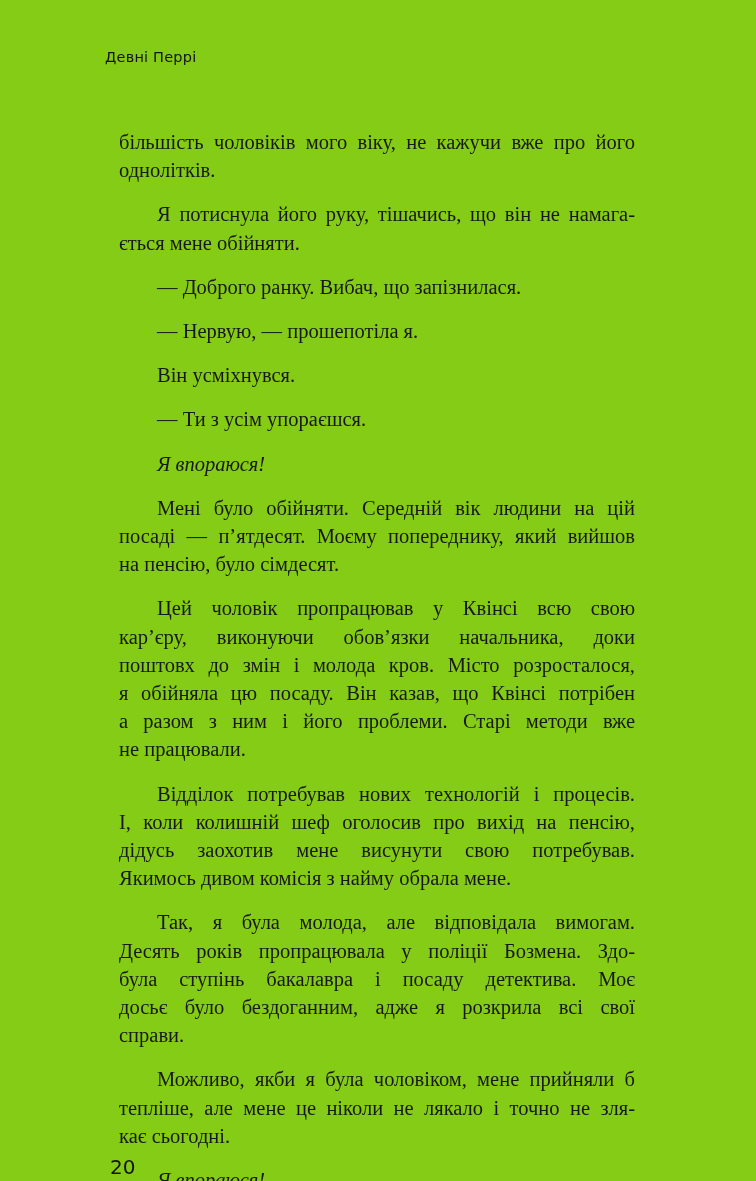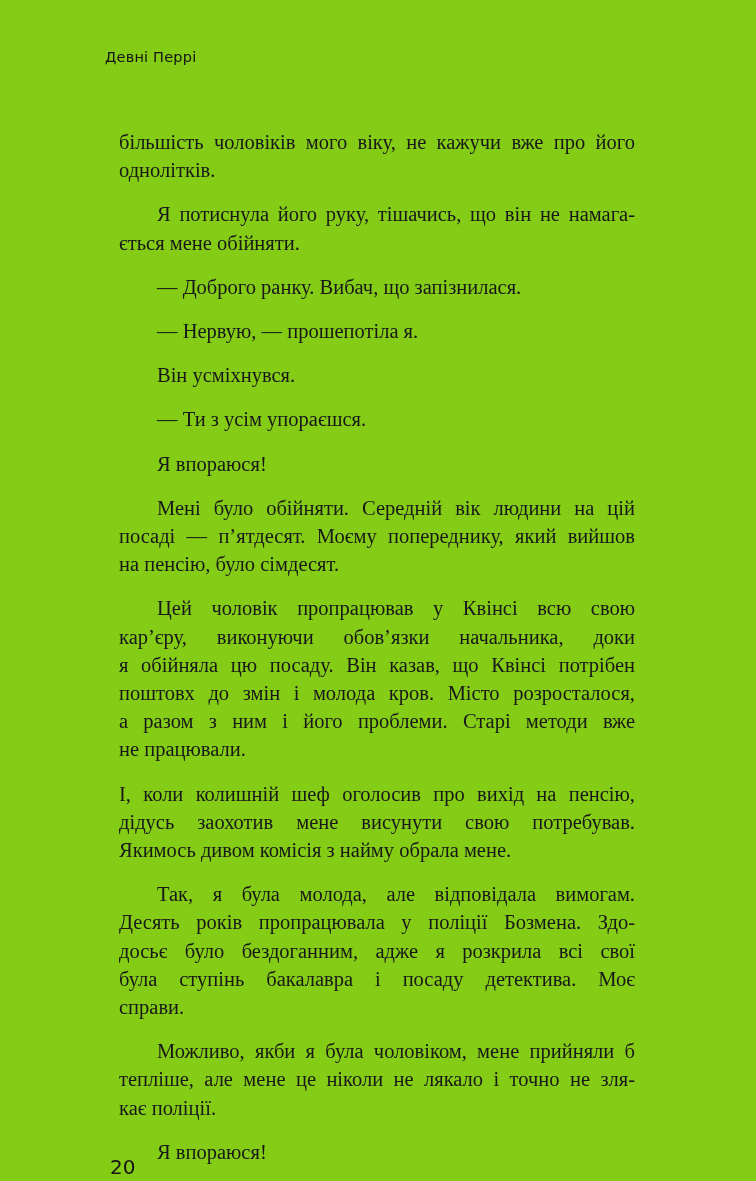--- a/index.html
+++ b/index.html
@@ -28,21 +28,21 @@
     position: absolute;
     left: 103px;
     top: 112px;
     width: 548px;
     font-family: "Liberation Serif", "DejaVu Serif", serif;
     font-size: 20.5px;
     line-height: 28.2px;
     color: #181818;
   }
   .para { margin: 16px; }
-  .para.italic { }
+  .para.italic { font-style: italic; }
   .line {
     text-align: justify;
     text-align-last: justify;
     white-space: normal;
   }
   .line.last { text-align-last: left; }
   .line.indent { text-indent: 38px; }
   .page-number {
     position: absolute;
     left: 110px;
@@ -85,41 +85,42 @@
         <div class="line indent last">Я впораюся!</div>
       </div>
       <div class="para">
         <div class="line indent">Мені було обійняти. Середній вік людини на цій</div>
         <div class="line">посаді — п’ятдесят. Моєму попереднику, який вийшов</div>
         <div class="line last">на пенсію, було сімдесят.</div>
       </div>
       <div class="para">
         <div class="line indent">Цей чоловік пропрацював у Квінсі всю свою</div>
         <div class="line">кар’єру, виконуючи обов’язки начальника, доки</div>
+        <div class="line">поштовх до змін і молода кров. Місто розросталося,</div>
         <div class="line">я обійняла цю посаду. Він казав, що Квінсі потрібен</div>
-        <div class="line">поштовх до змін і молода кров. Місто розросталося,</div>
         <div class="line">а разом з ним і його проблеми. Старі методи вже</div>
         <div class="line last">не працювали.</div>
       </div>
       <div class="para">
+        <div class="line indent">Відділок потребував нових технологій і процесів.</div>
         <div class="line">І, коли колишній шеф оголосив про вихід на пенсію,</div>
         <div class="line">дідусь заохотив мене висунути свою потребував.</div>
         <div class="line last">Якимось дивом комісія з найму обрала мене.</div>
       </div>
       <div class="para">
         <div class="line indent">Так, я була молода, але відповідала вимогам.</div>
         <div class="line">Десять років пропрацювала у поліції Бозмена. Здо-</div>
+        <div class="line">була ступінь бакалавра і посаду детектива. Моє</div>
         <div class="line">досьє було бездоганним, адже я розкрила всі свої</div>
-        <div class="line">була ступінь бакалавра і посаду детектива. Моє</div>
         <div class="line last">справи.</div>
       </div>
       <div class="para">
         <div class="line indent">Можливо, якби я була чоловіком, мене прийняли б</div>
         <div class="line">тепліше, але мене це ніколи не лякало і точно не зля-</div>
-        <div class="line last">кає поліції.</div>
+        <div class="line last">кає сьогодні.</div>
       </div>
       <div class="para italic">
         <div class="line indent last">Я впораюся!</div>
       </div>
     </div>
 
   <div class="page-number">20</div>
 </div>
 
 </body></html>

